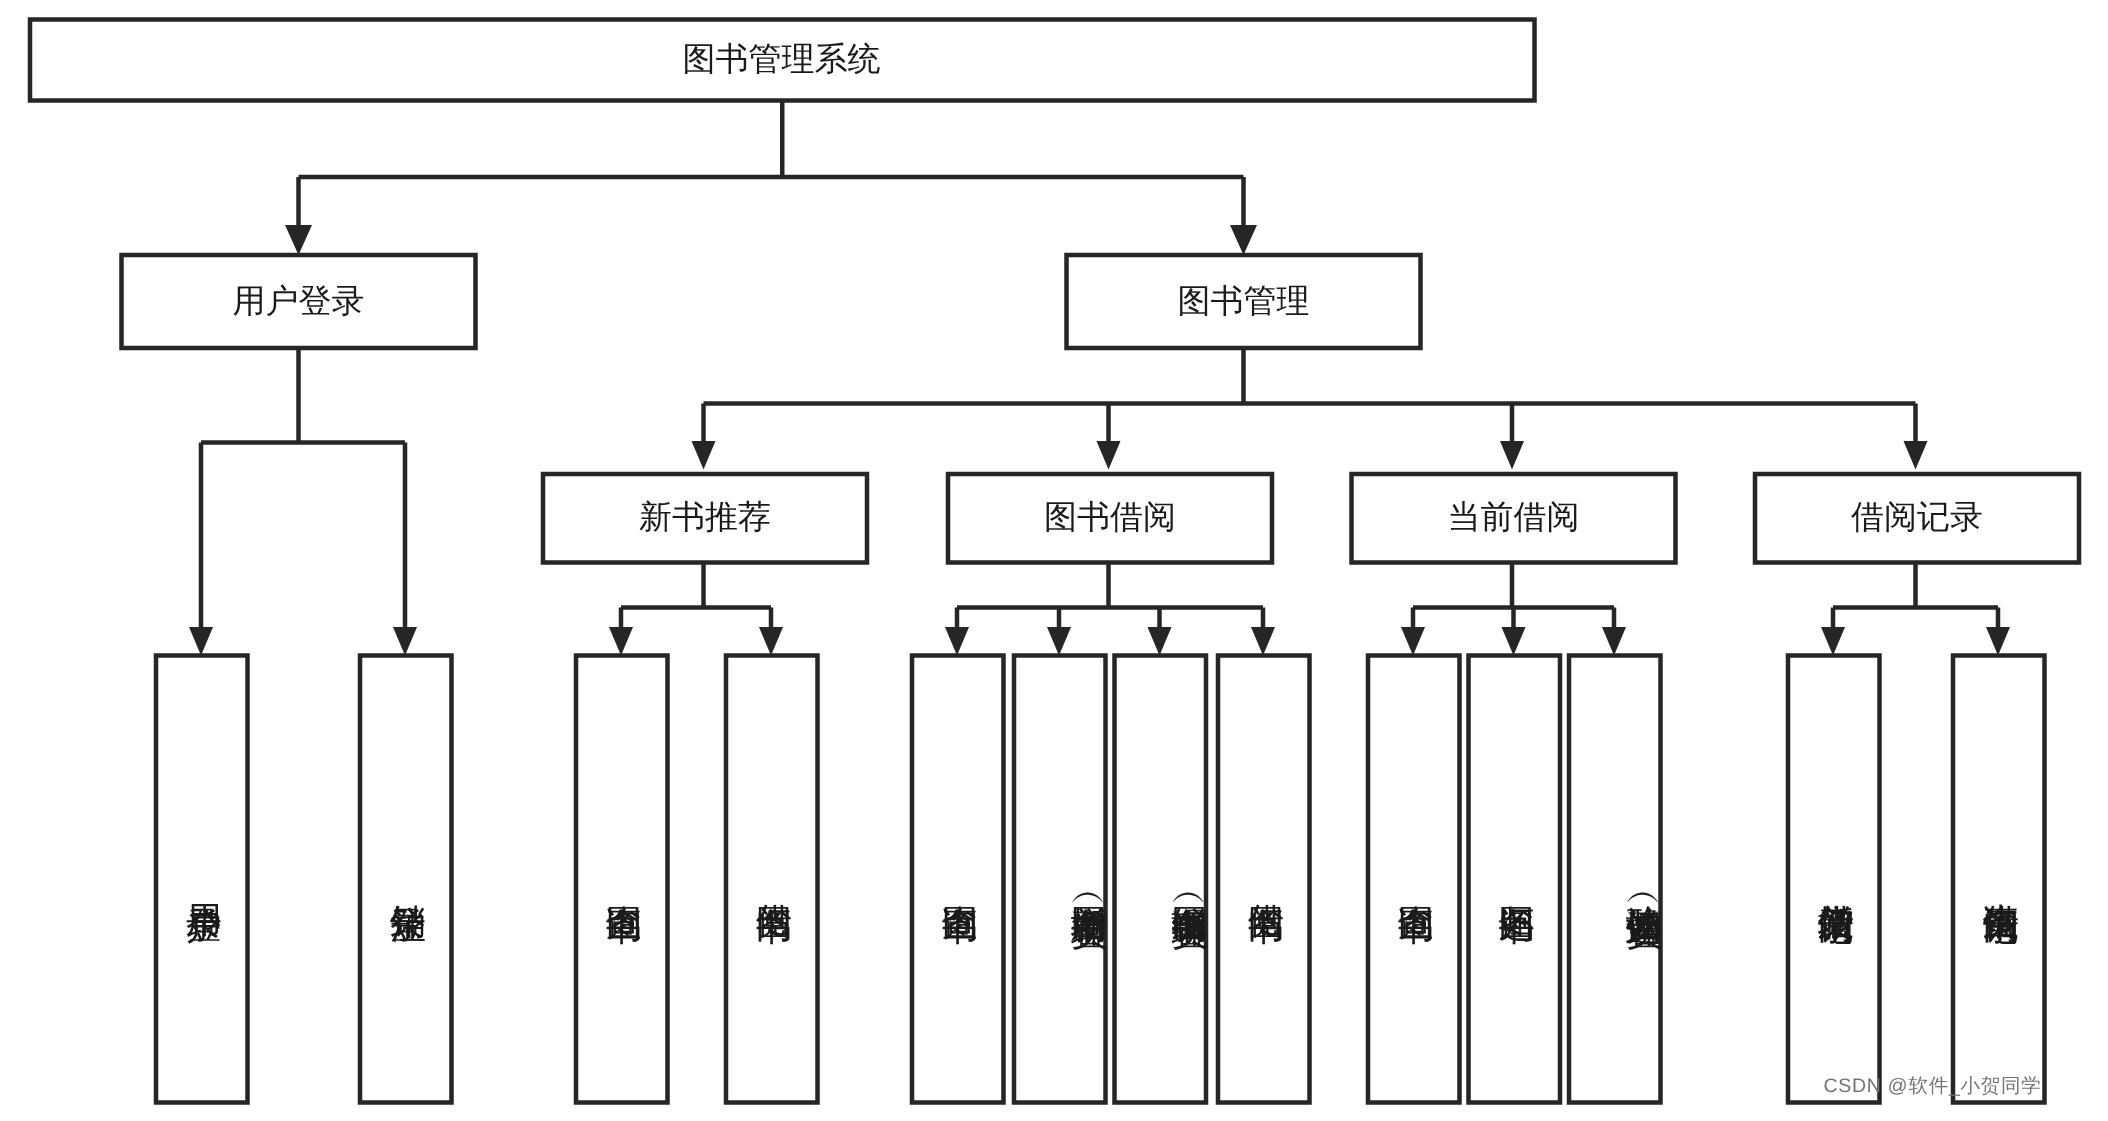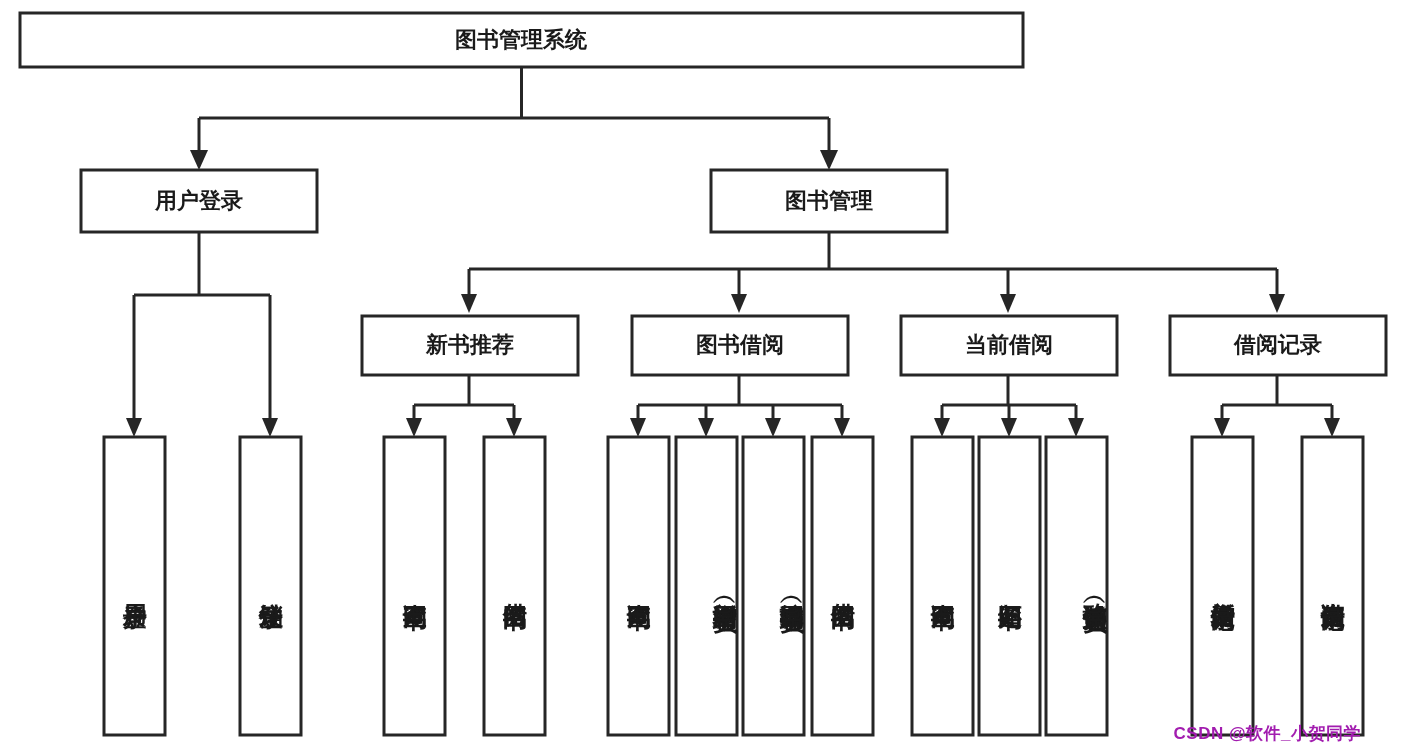--- a/index.html
+++ b/index.html
@@ -11,21 +11,20 @@
     width: 1405px;
     height: 747px;
     font-family: "Liberation Sans", "DejaVu Sans", sans-serif;
     overflow: hidden;
     position: relative;
   }
   #diagram-root {
     position: relative;
     width: 1373px;
     height: 747px;
-    font-weight: bold;
   }
   svg#flow {
     position: absolute;
     top: 0;
     left: 0;
     width: 1405px;
     height: 747px;
   }
   .node-box {
     fill: #ffffff;
@@ -58,24 +57,24 @@
     line-height: 1.04;
     color: #1a1a1a;
     letter-spacing: 1px;
     text-align: center;
     white-space: nowrap;
     pointer-events: none;
   }
   .watermark {
     position: absolute;
     right: 12px;
-    bottom: 2px;
-    font-family: "Liberation Sans", "DejaVu Sans", sans-serif;
-    font-size: 17px;
-    color: #a21caf;
+    bottom: 14px;
+    font-family: "Liberation Sans", "DejaVu Sans", sans-serif;
+    font-size: 13px;
+    color: #737373;
     letter-spacing: 0.5px;
     white-space: nowrap;
   }
 </style>
 </head>
 <body>
 
 <div id="diagram-root">
 
   <svg id="flow" viewBox="0 0 1405 747">

